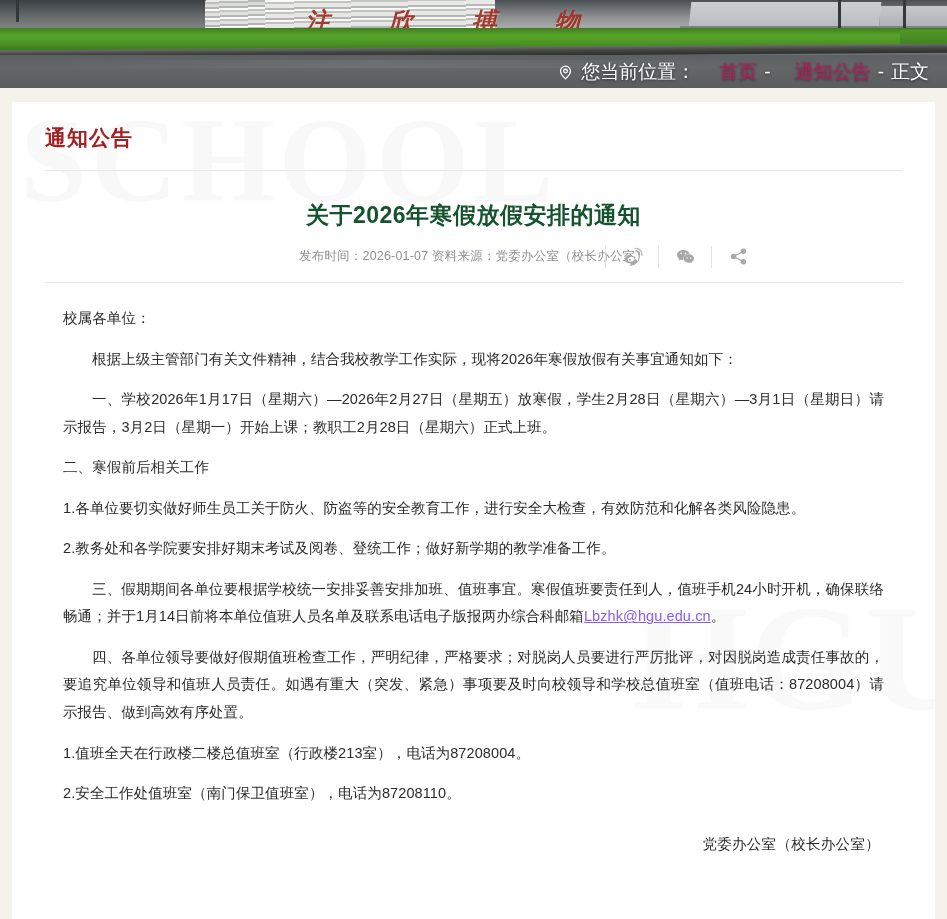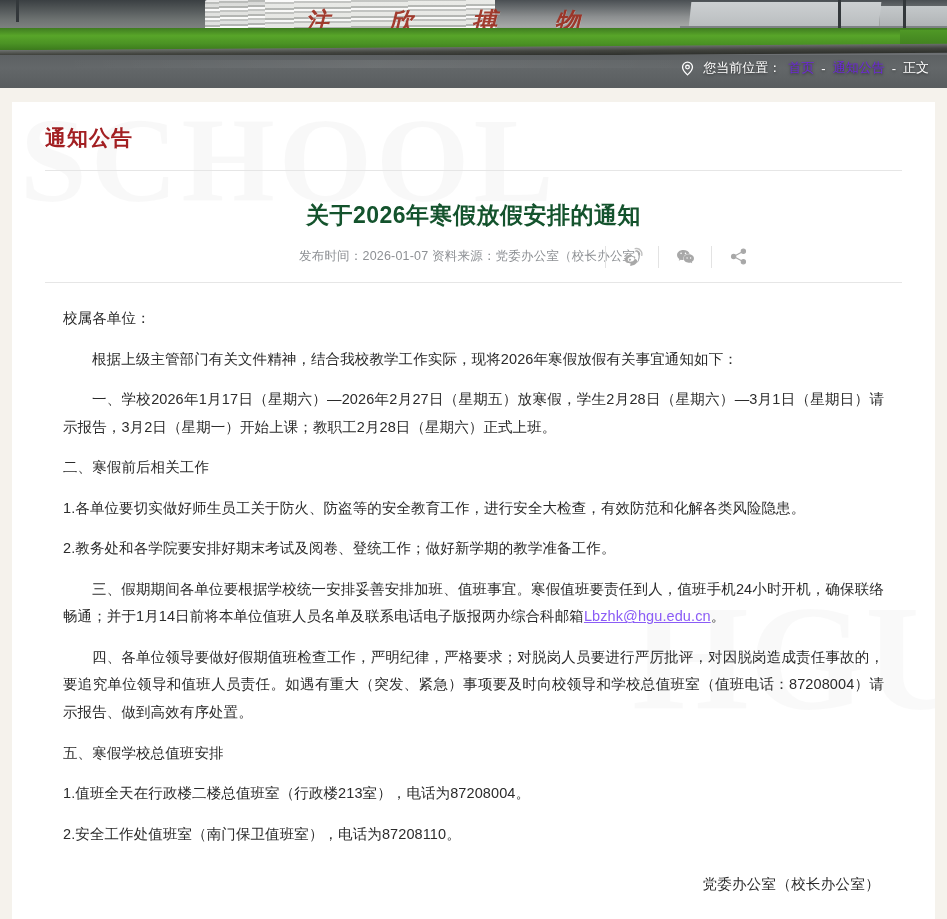--- a/index.html
+++ b/index.html
@@ -133,26 +133,26 @@
   }
 
   
   .breadcrumb {
     position: absolute;
     top: 59px; right: 18px;
     display: flex;
     align-items: center;
     gap: 7px;
     color: #ffffff;
-    font-size: 13px;
+    font-size: 19px;
     text-shadow: 0 1px 3px rgba(0,0,0,.55);
     white-space: nowrap;
     z-index: 5;
   }
-  .breadcrumb a { color: #6d28d9; text-decoration: none; }
+  .breadcrumb a { color: #be185d; text-decoration: none; margin-left: 17px; }
   .pin-icon { width: 17px; height: 17px; display: block; }
 
   
   .content {
     position: absolute;
     top: 102px; left: 12px;
     width: 923px;
     height: 831px;
     background: #ffffff;
     overflow: hidden;
@@ -368,21 +368,20 @@
 
       <div class="body">
         <p>校属各单位：</p>
         <p class="indent">根据上级主管部门有关文件精神，结合我校教学工作实际，现将2026年寒假放假有关事宜通知如下：</p>
         <p class="indent">一、学校2026年1月17日（星期六）—2026年2月27日（星期五）放寒假，学生2月28日（星期六）—3月1日（星期日）请示报告，3月2日（星期一）开始上课；教职工2月28日（星期六）正式上班。</p>
         <p>二、寒假前后相关工作</p>
         <p>1.各单位要切实做好师生员工关于防火、防盗等的安全教育工作，进行安全大检查，有效防范和化解各类风险隐患。</p>
         <p>2.教务处和各学院要安排好期末考试及阅卷、登统工作；做好新学期的教学准备工作。</p>
         <p class="indent"><span>三、假期期间各单位要根据学校统一安排妥善安排加班、值班事宜。寒假值班要责任到人，值班手机24小时开机，确保联络畅通；并于1月14日前将本单位值班人员名单及联系电话电子版报两办综合科邮箱</span><a class="mail" href="#">Lbzhk@hgu.edu.cn</a><span>。</span></p>
         <p class="indent">四、各单位领导要做好假期值班检查工作，严明纪律，严格要求；对脱岗人员要进行严厉批评，对因脱岗造成责任事故的，要追究单位领导和值班人员责任。如遇有重大（突发、紧急）事项要及时向校领导和学校总值班室（值班电话：87208004）请示报告、做到高效有序处置。</p>
-        <p>五、寒假学校总值班安排</p>
         <p>1.值班全天在行政楼二楼总值班室（行政楼213室），电话为87208004。</p>
         <p>2.安全工作处值班室（南门保卫值班室），电话为87208110。</p>
       </div>
 
       <div class="sign">
         <div>党委办公室（校长办公室）</div>
 
       </div>
 
     </div>

